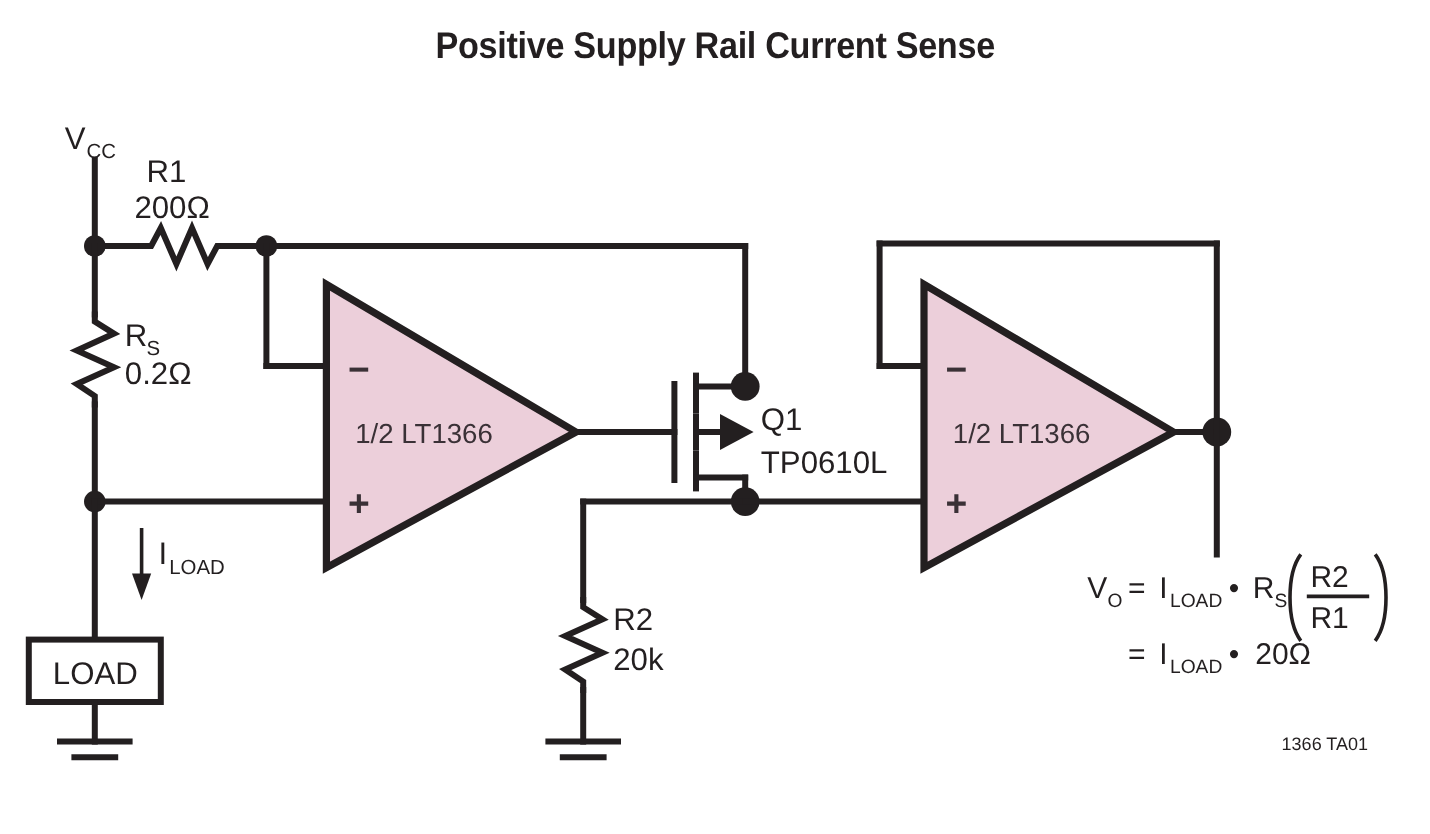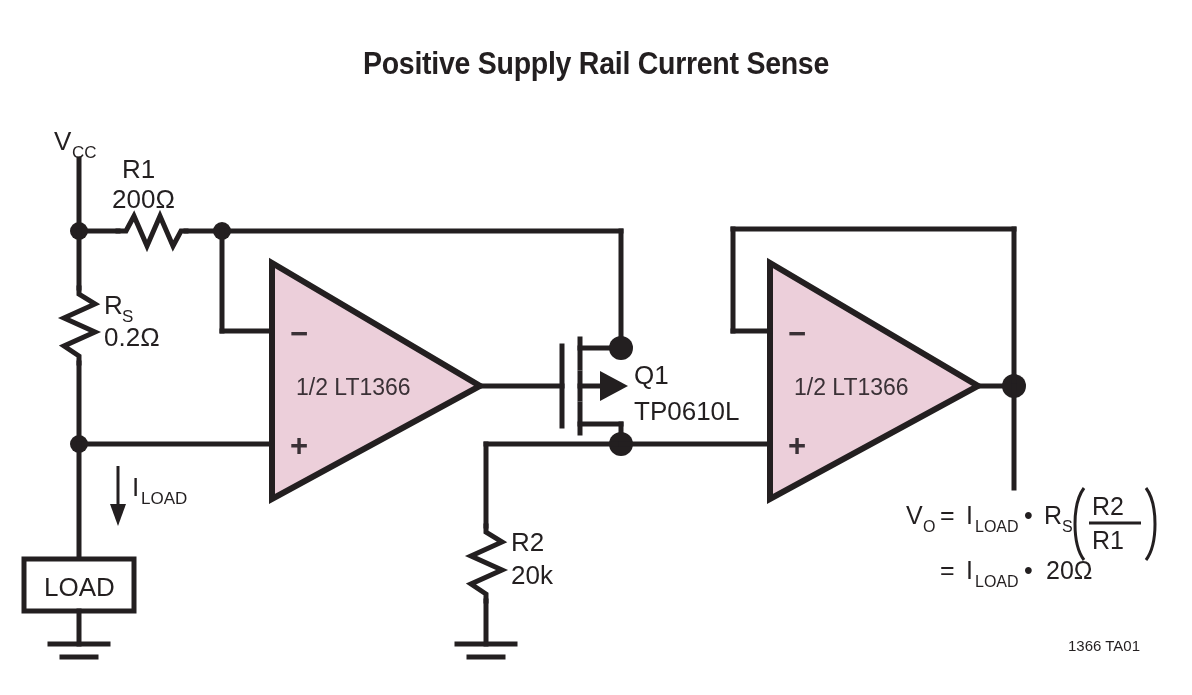--- a/index.html
+++ b/index.html
@@ -11,21 +11,20 @@
     width: 1192px;
     height: 695px;
     font-family: "Liberation Sans", sans-serif;
     color: #231f20;
     overflow: hidden;
   }
   #root {
     position: relative;
     width: 1192px;
     height: 567px;
-    margin-top: 26px;
   }
   .title {
     position: absolute;
     top: 20px;
     left: 0;
     width: 1192px;
     text-align: center;
     font-family: "Liberation Sans", sans-serif;
     font-weight: bold;
     font-size: 31px;

